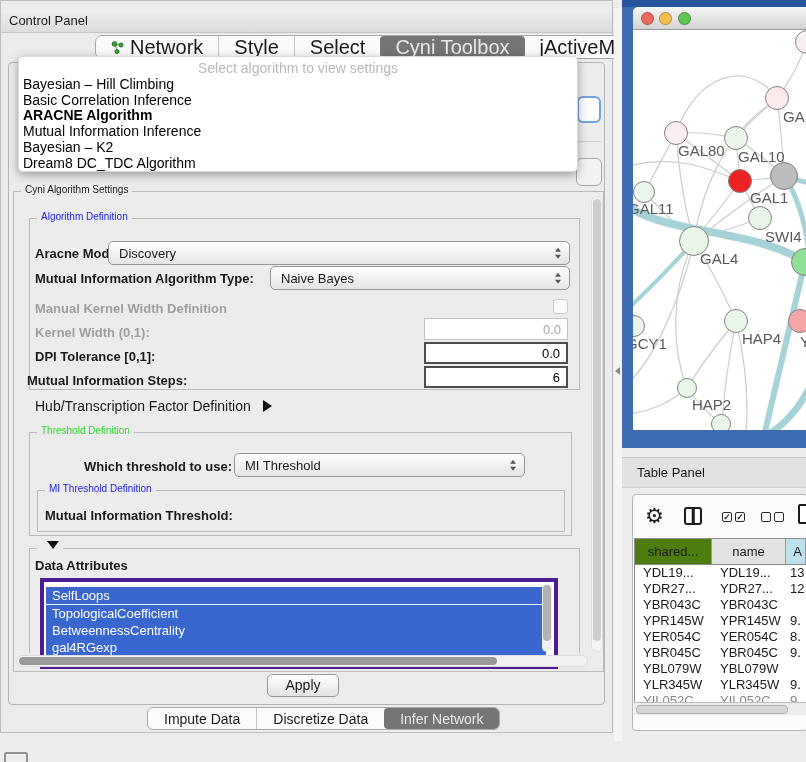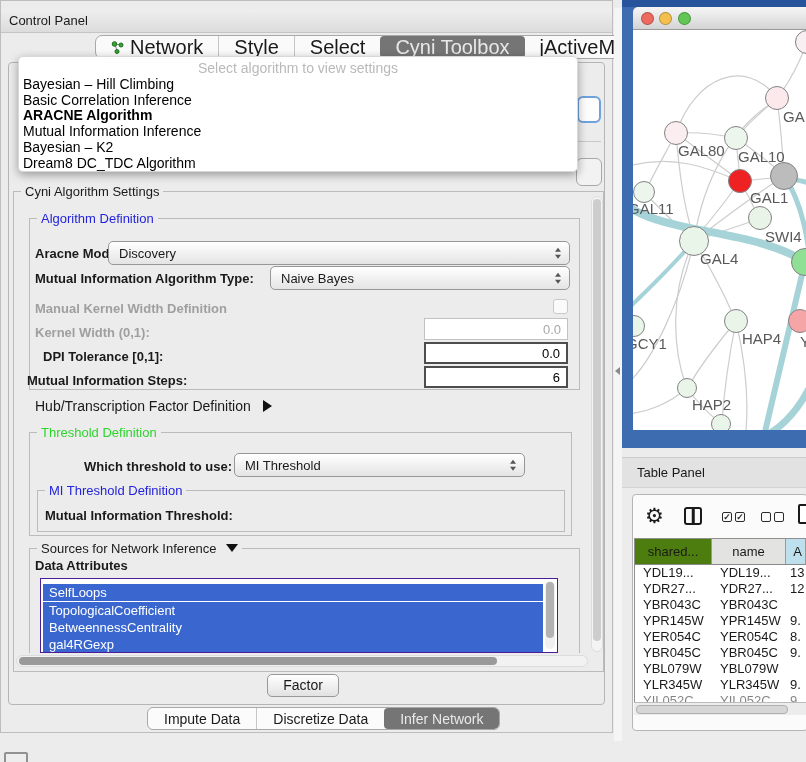--- a/index.html
+++ b/index.html
@@ -36,21 +36,21 @@
   
   .popup { left:18px; top:56px; width:560px; height:116px; background:rgba(255,255,255,0.98);
            border:1px solid #d8d8d8; border-radius:5px; box-shadow:0 3px 10px rgba(0,0,0,0.35);
            z-index:50; padding-top:3px; }
   .popup-placeholder { text-align:center; color:#b9b9b9; font-size:14px; height:17px; }
   .popup-item { font-size:14px; line-height:15.7px; padding-left:4px; color:#000; white-space:nowrap; }
   .popup-item.bold { font-weight:bold; }
 
   
   .group { border:1px solid #bbb; background:transparent; }
-  .legend { position:absolute; font-size:13px; background:#ececec; padding:0 4px; white-space:nowrap; z-index:2; }
+  .legend { position:absolute; font-size:10px; background:#ececec; padding:0 4px; white-space:nowrap; z-index:2; }
 
   .lbl { position:absolute; font-size:13px; font-weight:bold; white-space:nowrap; }
   .lbl.gray { color:#9f9f9f; }
 
   .combo { position:absolute; display:flex; align-items:center; border:1px solid #979797;
            border-radius:5px; background:linear-gradient(#ffffff,#e4e4e4); font-size:13px;
            padding:0 32px 0 10px; }
   .combo .arrows { position:absolute; right:8px; top:50%; transform:translateY(-50%); display:flex; flex-direction:column; align-items:center; }
   .arr-up { width:0; height:0; border-left:3.5px solid transparent; border-right:3.5px solid transparent;
             border-bottom:4.5px solid #555; margin-bottom:2.5px; }
@@ -63,21 +63,21 @@
   .tfield.off { border:1px solid #c2c2c2; color:#a8a8a8; }
   .tfield.thin { border:1px solid #8e8e8e; color:#000; }
 
   .chk { position:absolute; width:15px; height:15px; border:1px solid #cacaca; border-radius:3px; background:#fafafa; }
 
   .tri-right { display:inline-block; width:0; height:0; border-top:6px solid transparent;
                border-bottom:6px solid transparent; border-left:9px solid #111; margin-left:8px; vertical-align:-1px; }
   .tri-down { display:inline-block; width:0; height:0; border-left:6px solid transparent;
               border-right:6px solid transparent; border-top:8px solid #111; margin-left:6px; vertical-align:1px; }
 
-  .attr-list { left:40px; top:578px; width:518px; height:75px; background:#fff; border:1px solid #4c1d95; overflow:hidden; }
+  .attr-list { left:40px; top:578px; width:518px; height:91px; background:#fff; border:4px solid #4c1d95; overflow:hidden; }
   .attr-row { position:absolute; left:2px; width:500px; height:17px; color:#fff; font-size:13px;
               line-height:17px; padding-left:6px; }
   .attr-vsb { position:absolute; right:2px; top:2px; width:10px; height:68px; background:#f0f0f0; border-radius:5px; }
   .attr-vsb .thumb { position:absolute; left:1px; top:1px; width:8px; height:56px; background:#b2b2b2; border-radius:4px; }
 
   .vscroll { left:591px; top:196px; width:12px; height:456px; background:#f4f4f4; border:1px solid #dedede; border-radius:6px; }
   .vscroll .thumb { position:absolute; left:1px; top:2px; width:8px; height:442px; background:#cdcdcd; border-radius:4px; }
   .hscroll { left:16px; top:655px; width:572px; height:12px; background:#f2f2f2; border:1px solid #dcdcdc; border-radius:6px; }
   .hscroll .thumb { position:absolute; left:2px; top:1px; width:478px; height:8px; background:#9a9a9a; border-radius:4px; }
 
@@ -210,21 +210,21 @@
         <span class="arr-dn"></span>
       </span>
   </div>
 
   <span class="lbl gray" style="left:35px; top:301px;">Manual Kernel Width Definition</span>
   <div class="chk" style="left:553px; top:299px;"></div>
 
   <span class="lbl gray" style="left:35px; top:325px;">Kernel Width (0,1):</span>
   <input class="tfield off" style="left: 424px; top: 318px; width: 144px; height: 22px;" value="0.0">
 
-  <span class="lbl" style="left:35px; top:349px;margin-left:8px;">DPI Tolerance [0,1]:</span>
+  <span class="lbl" style="left:35px; top:349px;">DPI Tolerance [0,1]:</span>
   <input class="tfield on" style="left: 424px; top: 342px; width: 144px; height: 22px;" value="0.0">
 
   <span class="lbl" style="left:27px; top:373px;">Mutual Information Steps:</span>
   <input class="tfield on" style="left: 424px; top: 366px; width: 144px; height: 22px;" value="6">
 
   <span class="abs" style="left:35px; top:398px; font-size:14px;">
     <span>Hub/Transcription Factor Definition</span>
     <span class="tri-right"></span>
   </span>
 
@@ -240,21 +240,20 @@
       </span>
   </div>
 
   <div class="abs group" style="left:37px; top:490px; width:528px; height:42px;"></div>
   <span class="legend" style="left:45px; top:483px; color:#2323dd;">MI Threshold Definition</span>
 
   <span class="lbl" style="left:45px; top:508px;">Mutual Information Threshold:</span>
 
   <div class="abs group" style="left:29px; top:548px; width:551px; height:105px; border-bottom:none;"></div>
   <span class="legend" style="left:37px; top:541px;">
-    <span>Sources for Network Inference</span>
     <span class="tri-down"></span>
   </span>
   <span class="lbl" style="left:35px; top:558px;">Data Attributes</span>
 
   <div class="abs attr-list">
     <div class="attr-row" style="top:5px; background:#3a67cf;">SelfLoops</div>
     <div class="attr-row" style="top:23px; background:#3a67cf;">TopologicalCoefficient</div>
     <div class="attr-row" style="top:40px; background:#3a67cf;">BetweennessCentrality</div>
     <div class="attr-row" style="top:57px; background:#3a67cf;">gal4RGexp</div>
     <div class="attr-vsb">
@@ -262,21 +261,21 @@
       </div>
   </div>
 
   <div class="abs vscroll">
       <div class="thumb"></div>
     </div>
   <div class="abs hscroll">
       <div class="thumb"></div>
     </div>
 
-  <div class="abs apply-btn">Factor</div>
+  <div class="abs apply-btn">Apply</div>
 
   <div class="abs btabbar">
     <div class="btab">
         <span>Impute Data</span>
       </div>
     <div class="btab sep">
         <span>Discretize Data</span>
       </div>
     <div class="btab selected">
         <span>Infer Network</span>

